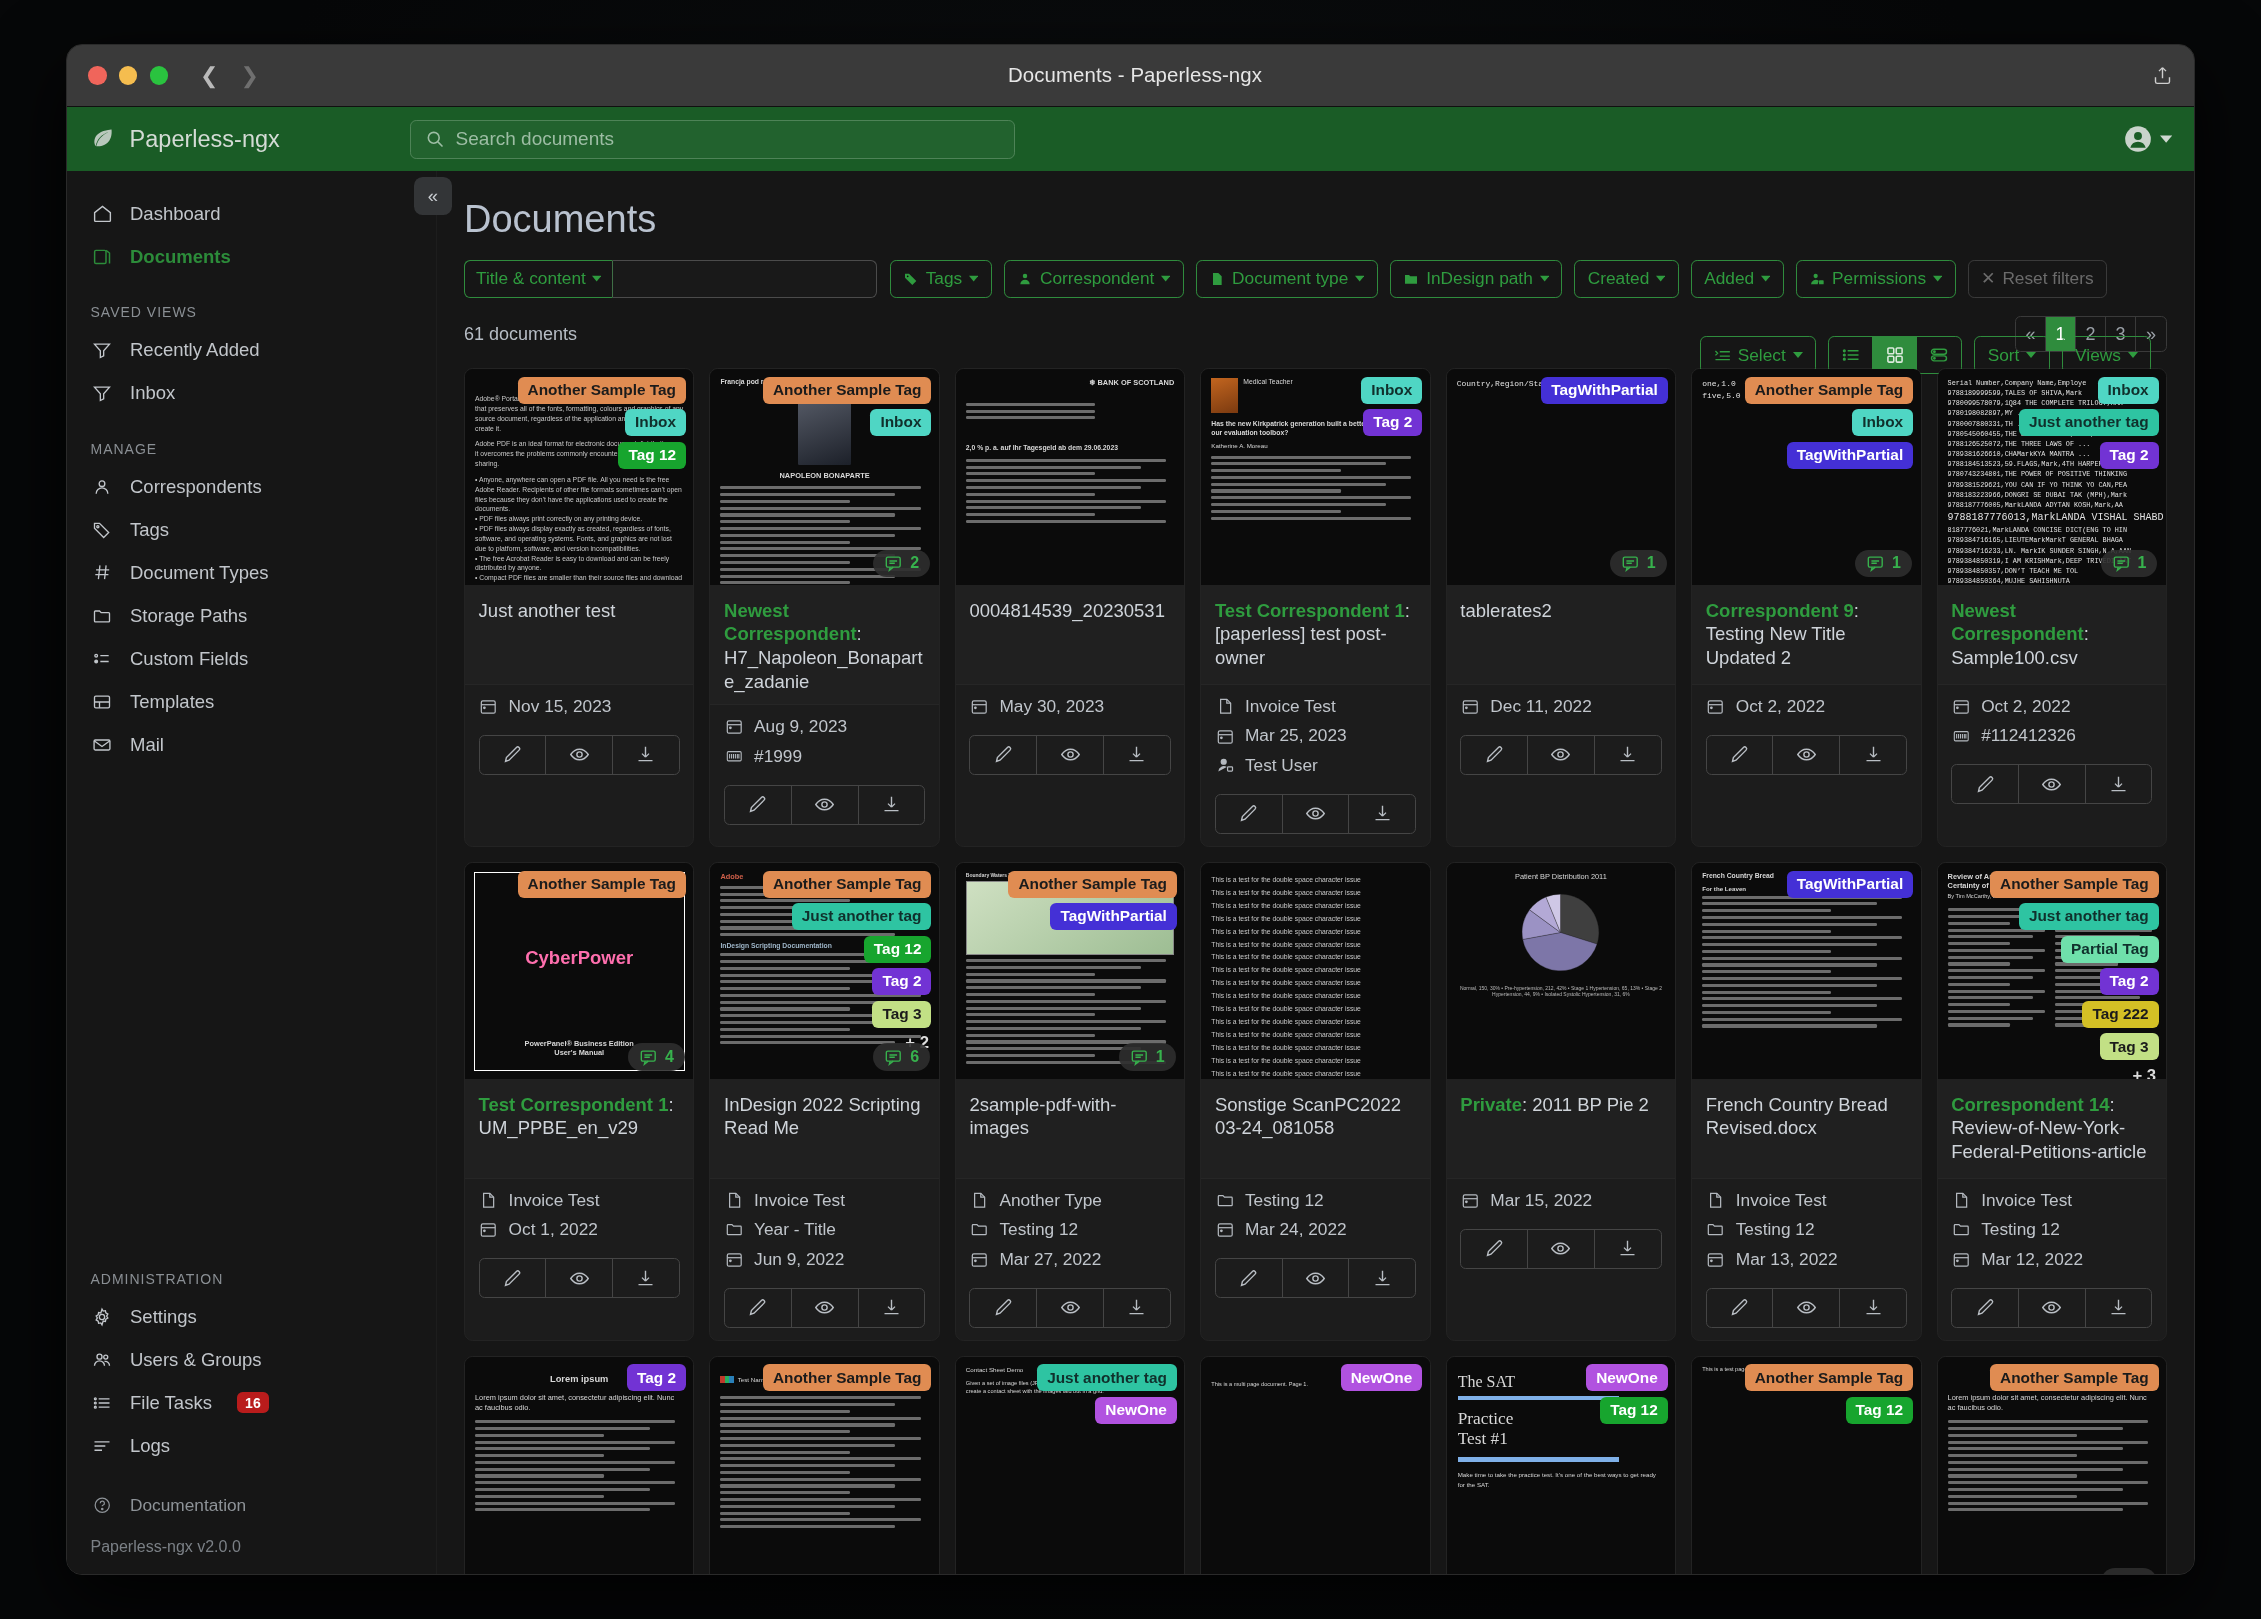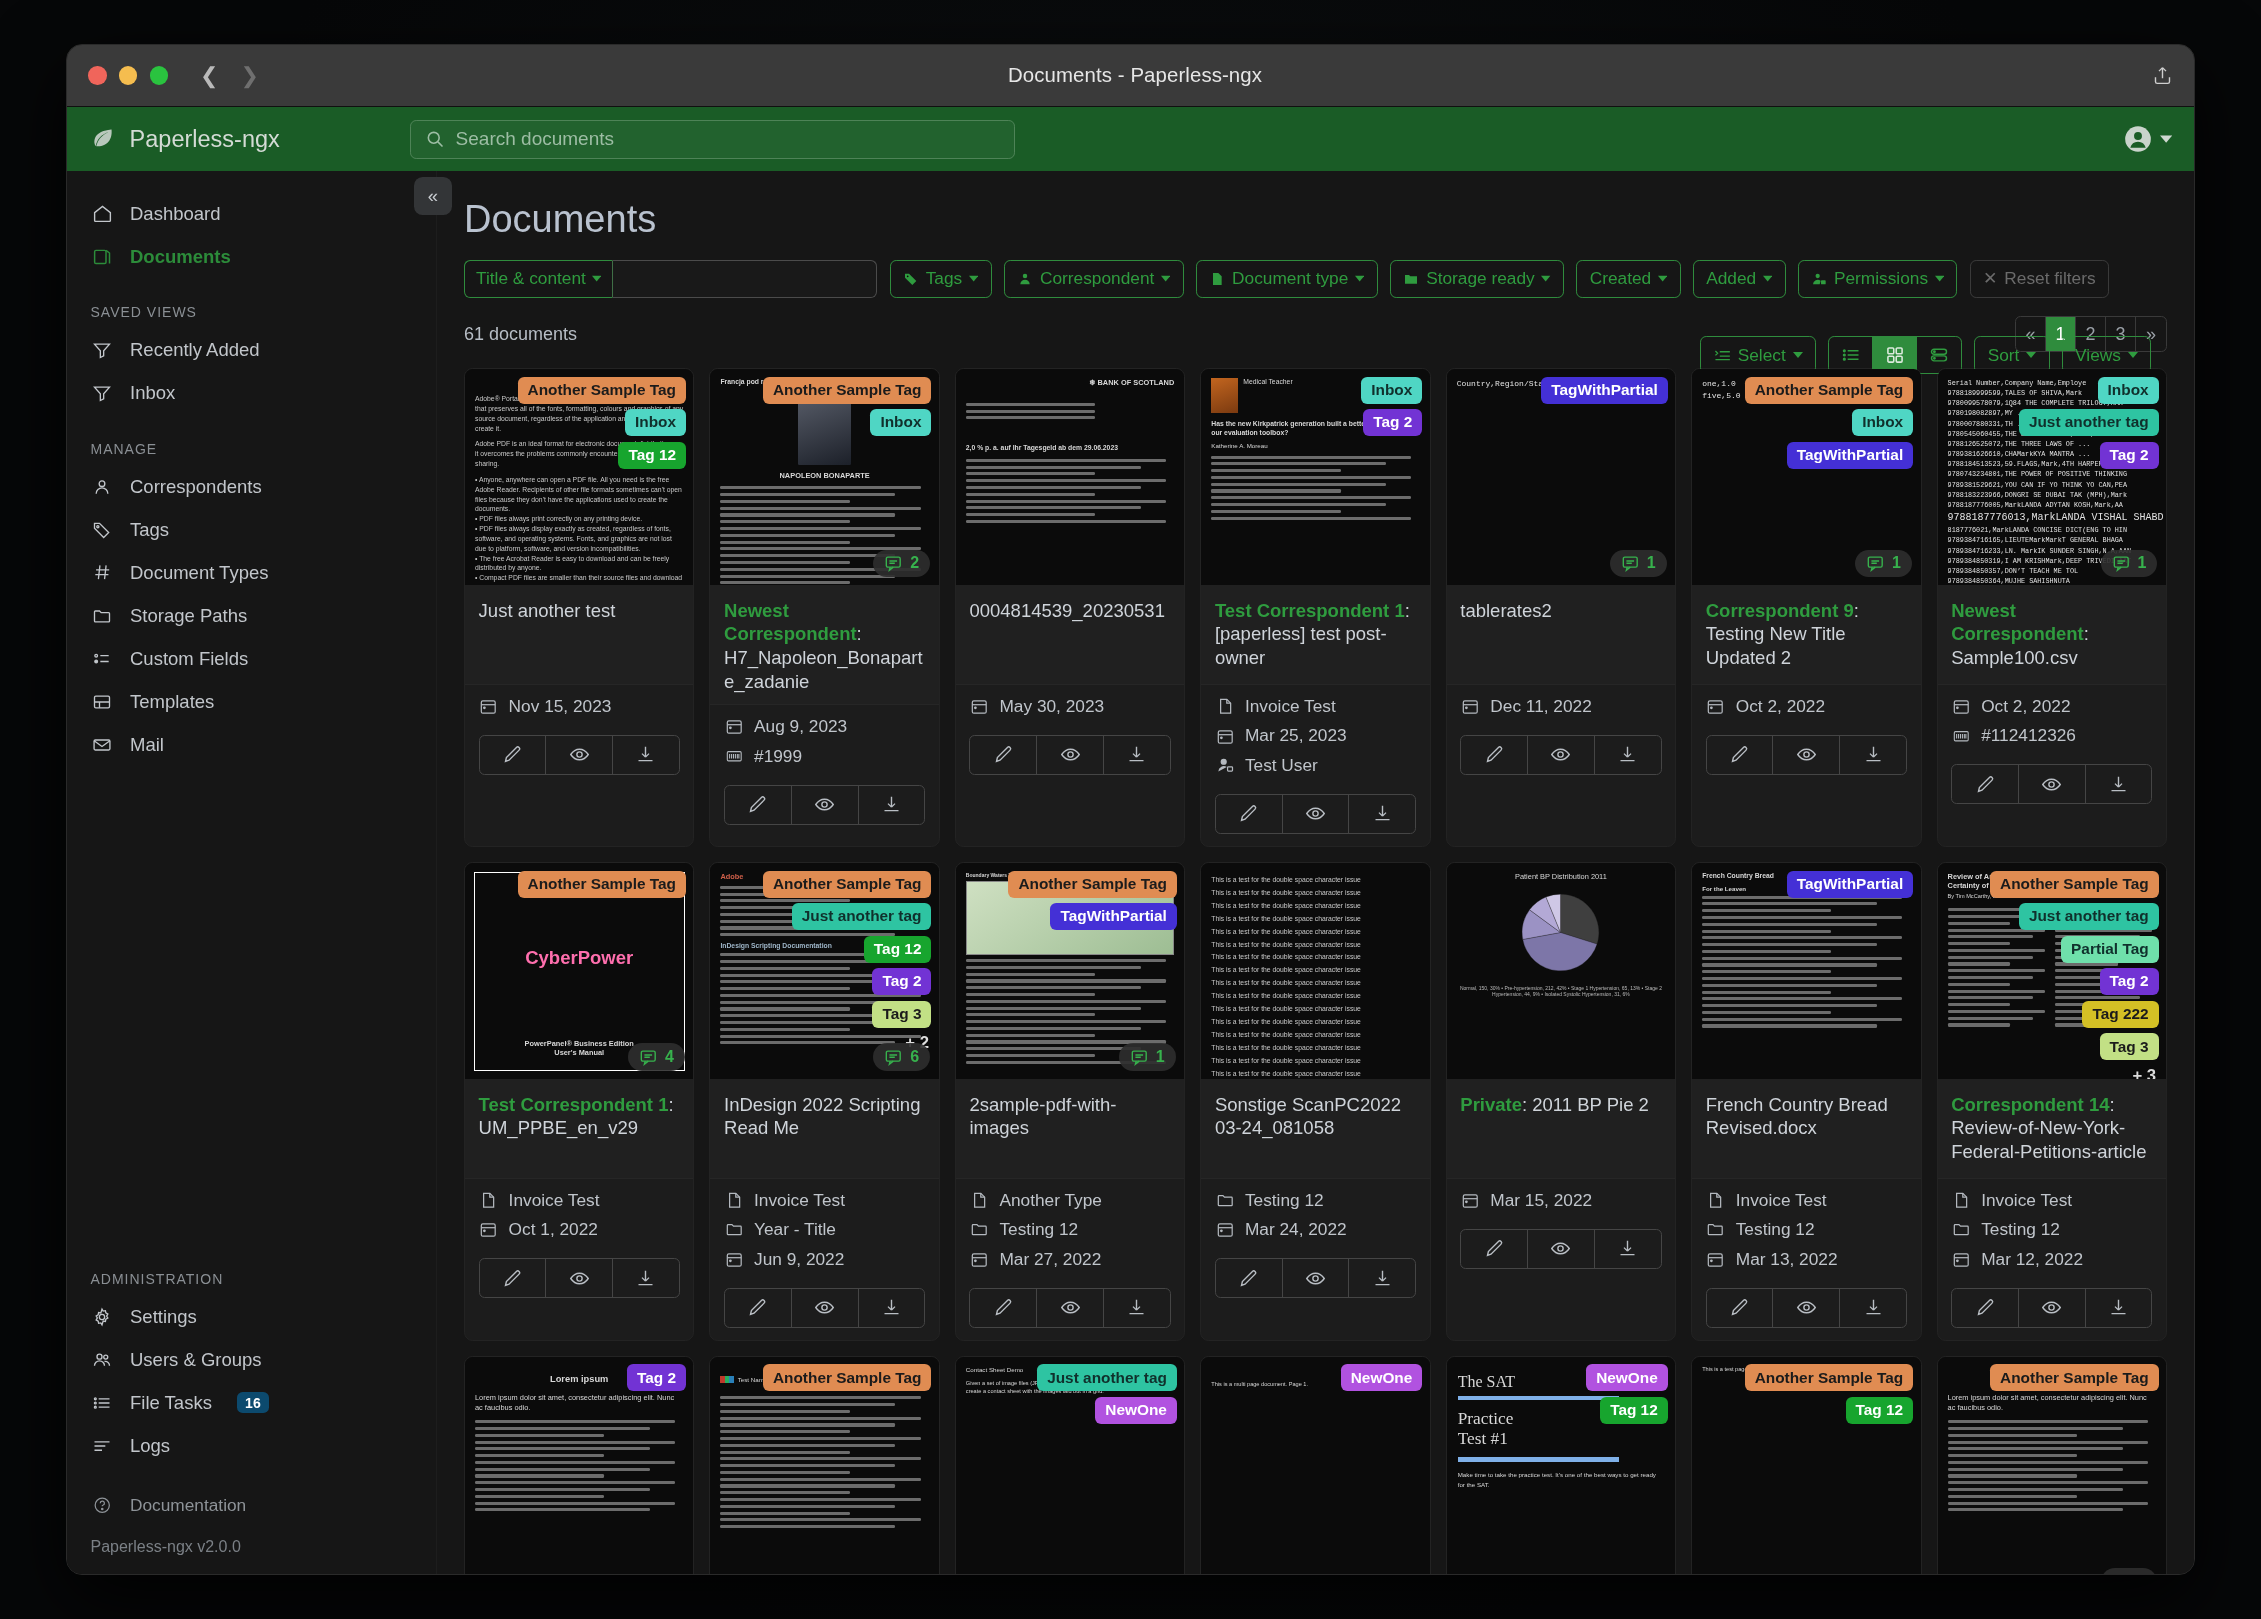--- a/index.html
+++ b/index.html
@@ -78,21 +78,21 @@
     display: flex; align-items: center; gap: 16px;
     padding: 10.5px 0 10.5px 23.5px; color: #c2c6cb; font-size: 18.5px;
   }
   .nav-item.active { color: #2c8c3a; font-weight: bold; }
   .nav-item .ico { width: 23.5px; display: flex; justify-content: center; }
   .nav-sec {
     color: #8a8f94; font-size: 14px; letter-spacing: 1px;
     padding: 26px 0 8.6px 23.5px; text-transform: uppercase;
   }
   .badge-red {
-    background: #0c4a6e; color: #fff; font-size: 14px; font-weight: bold;
+    background: #b91c1c; color: #fff; font-size: 14px; font-weight: bold;
     border-radius: 5.6px; padding: 2.5px 8.6px; margin-left: 8.6px;
   }
   .nav-item.muted { color: #8e9398; font-size: 17.3px; }
   .sb-spacer { flex: 1 1 auto; }
   .version { color: #7b8086; font-size: 16px; padding: 11px 0 18.5px 23.5px; }
   .collapse-btn {
     position: absolute; right: -16px; top: 6.2px;
     width: 38px; height: 38px; border-radius: 8.6px;
     background: #333537; color: #c8ccd0;
     display: flex; align-items: center; justify-content: center;
@@ -521,21 +521,21 @@
                   <path d="M0 0h10L5 6z"></path>
                 </svg>
               </span>
         </div>
         <div class="btn">
           <span>
             <svg width="16" height="16" viewBox="0 0 24 24" fill="#2f9c3f">
                   <path d="M3 6h6l2 2h10v11H3z"></path>
                 </svg>
           </span>
-          <span>Storage ready</span>
+          <span>InDesign path</span>
           <span>
                 <svg width="9.3" height="9.3" viewBox="0 0 10 6" fill="#2f9c3f">
                   <path d="M0 0h10L5 6z"></path>
                 </svg>
               </span>
         </div>
         <div class="btn">
           <span>Created</span>
           <span>
                 <svg width="9.3" height="9.3" viewBox="0 0 10 6" fill="#2f9c3f">

